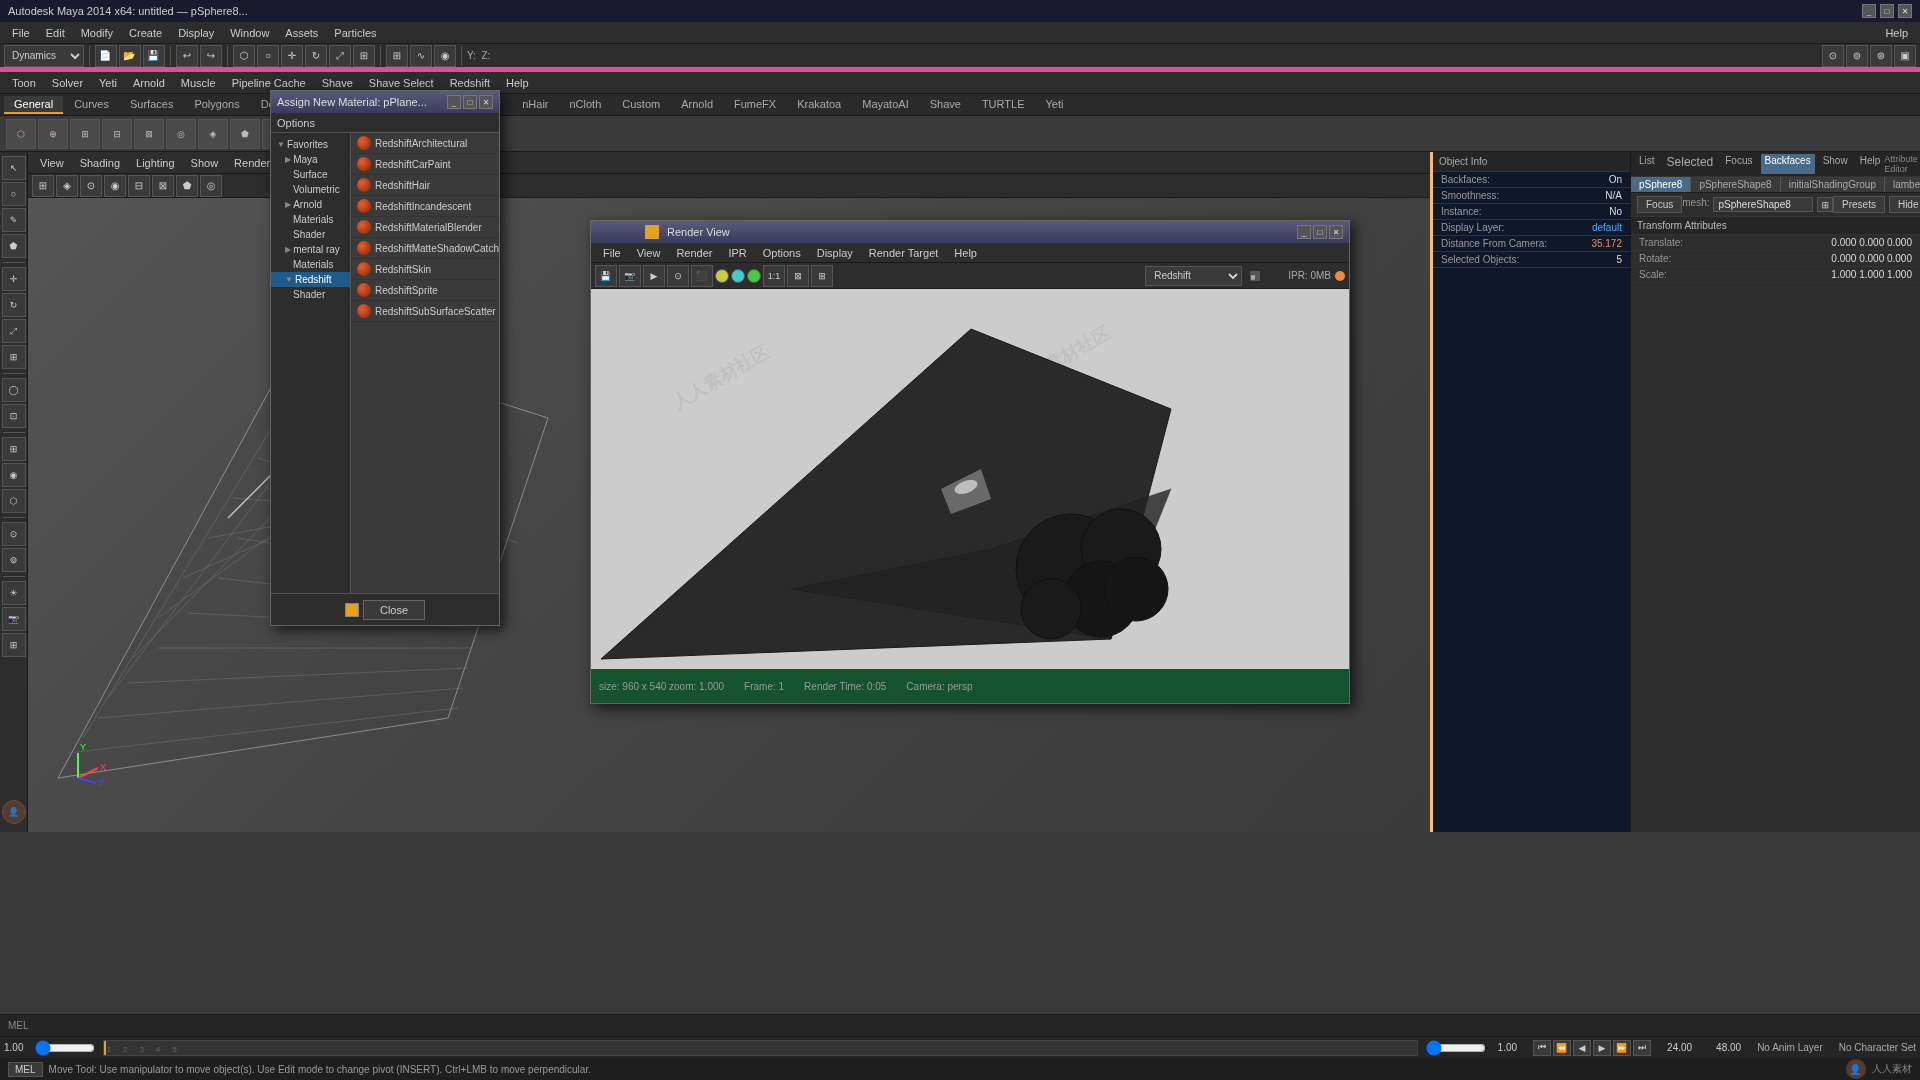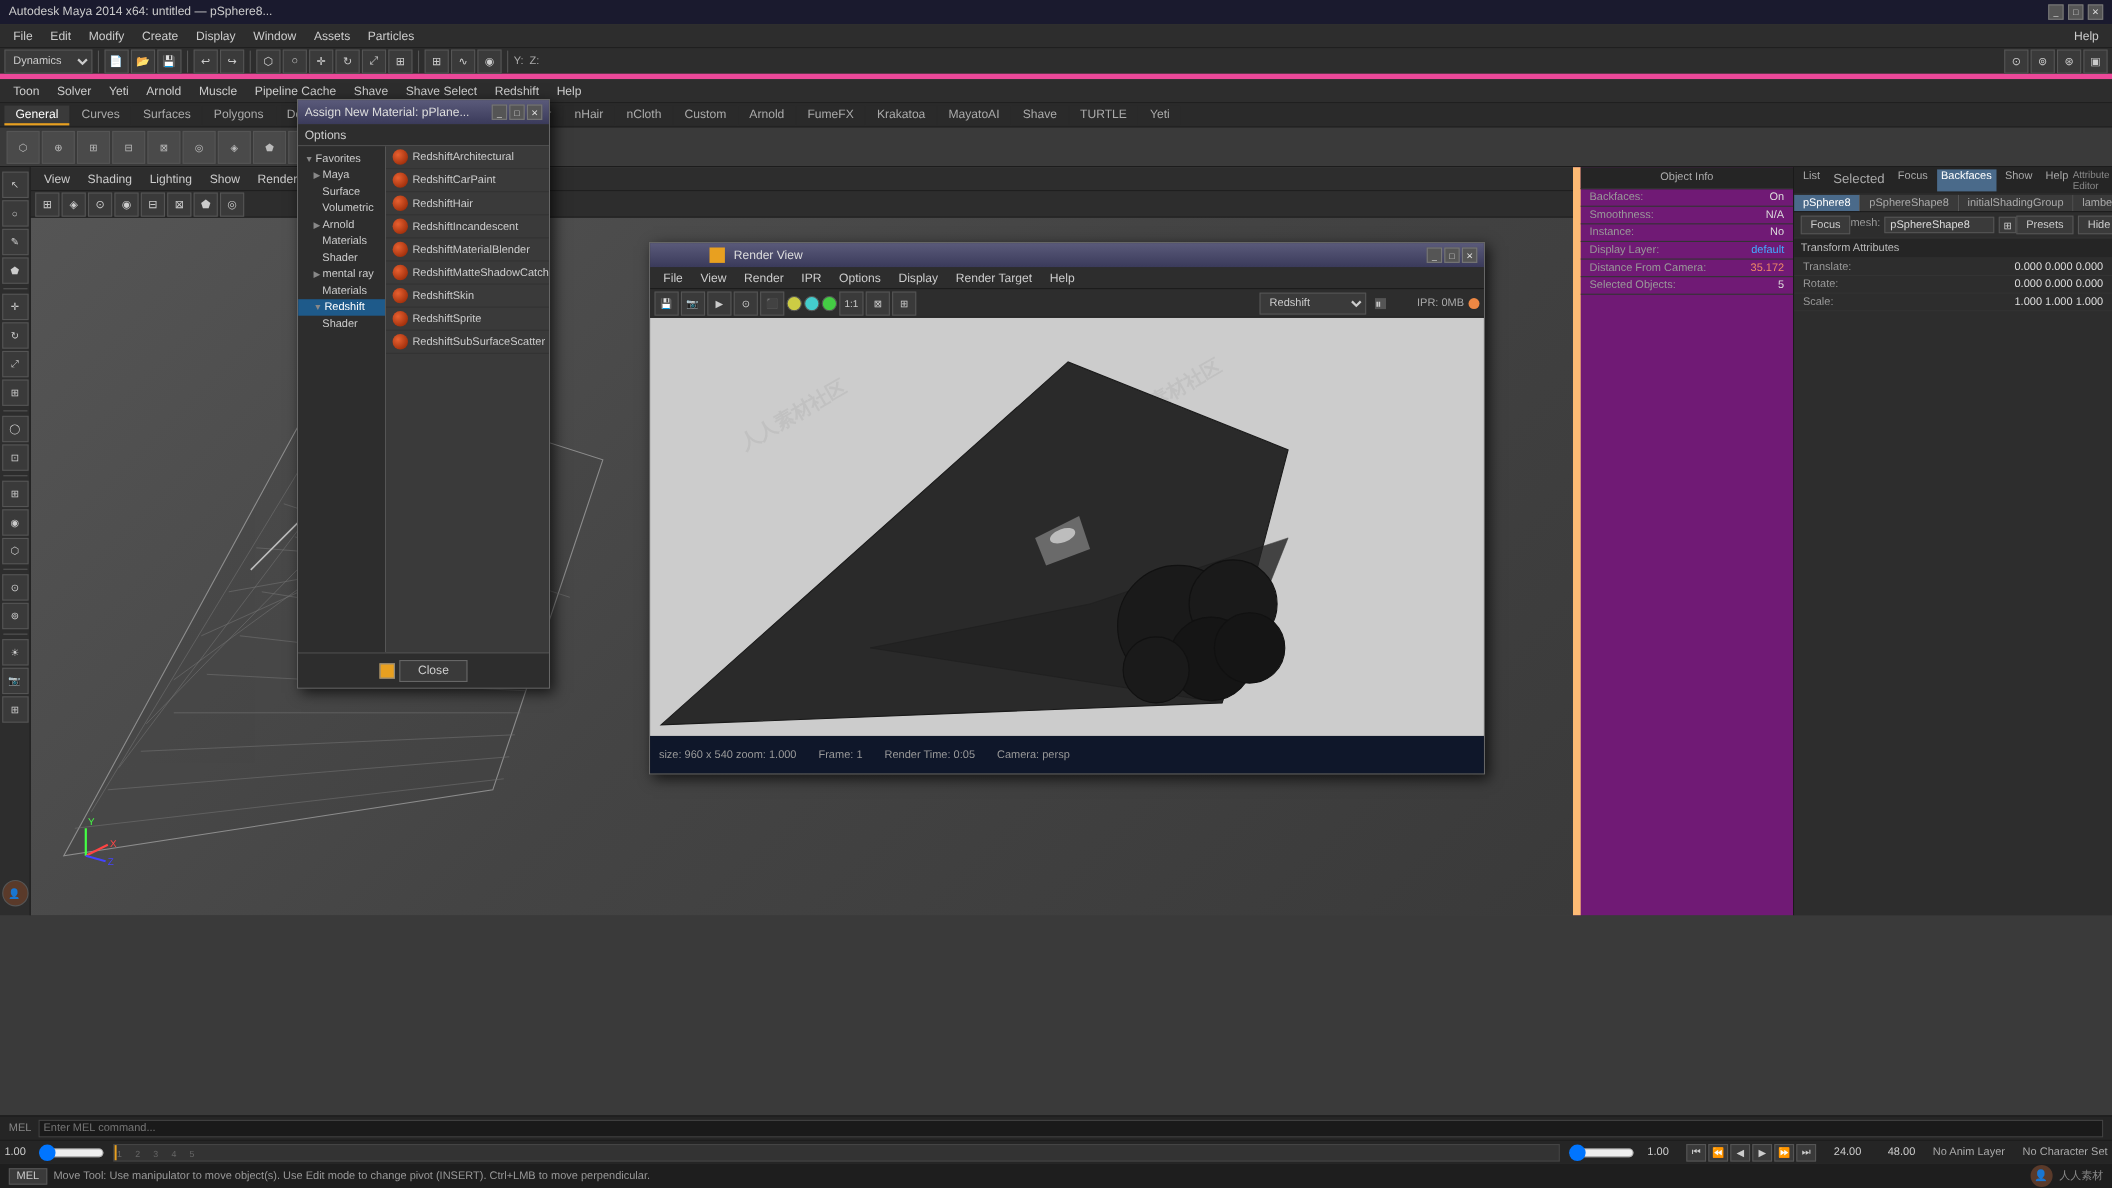--- a/index.html
+++ b/index.html
@@ -394,21 +394,21 @@
       color: #ccc;
     }
 
     #render-canvas {
       background: #ccc;
       position: relative;
       overflow: hidden;
     }
 
     #render-status {
-      background: #0f172a;
+      background: #14532d;
       height: 22px;
       display: flex;
       align-items: center;
       padding: 17px 8px;
       font-size: 10px;
       color: #999;
       gap: 20px;
     }
 
     
@@ -669,21 +669,21 @@
             <line x1="0" y1="0" x2="18" y2="5" stroke="#44f" stroke-width="2"></line>
             <text x="22" y="-8" fill="#f44" font-size="9">X</text>
             <text x="2" y="-28" fill="#4f4" font-size="9">Y</text>
             <text x="20" y="8" fill="#44f" font-size="9">Z</text>
           </g>
         </svg>
       </div>
     </div>
   </div>
 
-  <div id="info-panel" style="width:200px;background:#701a75;border-left:7px solid #fdba74;text-align:center;">
+  <div id="info-panel" style="width:200px;background:#0f172a;border-left:3px solid #fdba74;">
     <div style="padding:4px 6px;background:#252525;font-size:10px;color:#aaa;border-bottom:1px solid #333;">Object Info</div>
     <div class="attr-row">
       <span class="attr-label">Backfaces:</span>
       <span class="attr-value">On</span>
     </div>
     <div class="attr-row">
       <span class="attr-label">Smoothness:</span>
       <span class="attr-value">N/A</span>
     </div>
     <div class="attr-row">
@@ -937,21 +937,20 @@
   <div id="render-status">
     <span>size: 960 x 540  zoom: 1.000</span>
     <span>Frame: 1</span>
     <span>Render Time: 0:05</span>
     <span>Camera: persp</span>
   </div>
 </div>
 
 <div id="mel-bar" style="position:absolute;bottom:44px;left:0;right:0;background:#252525;height:22px;display:flex;align-items:center;padding:0 8px;border-top:1px solid #1a1a1a;">
   <span style="color:#888;font-size:10px;margin-right:6px;">MEL</span>
-  <input type="text" style="flex: 1 1 0%; background: rgb(26, 26, 26); border: 1px solid rgb(68, 68, 68); color: rgb(204, 204, 204); font-size: 10px; padding: 1px 4px; height: 16px;" value="" placeholder="Enter MEL command...">
 </div>
 
 <div id="timeline" style="position:absolute;bottom:22px;left:0;right:0;background:#252525;height:22px;display:flex;align-items:center;border-top:1px solid #1a1a1a;padding:0 4px;">
   <span style="color:#ccc;font-size:10px;margin-right:4px;">1.00</span>
   <input type="range" min="1" max="100" value="1" style="width: 60px; height: 12px;">
   <div style="flex:1;background:#333;height:16px;position:relative;border:1px solid #444;overflow:hidden;cursor:pointer;">
     <div style="position:absolute;top:0;left:0;height:100%;width:2px;background:#e8a020;"></div>
     <div style="display:flex;height:100%;align-items:flex-end;padding-bottom:1px;">
       <span style="font-size:8px;color:#666;margin-left:2px;">1</span>
       <span style="font-size:8px;color:#666;margin-left:12px;">2</span>

